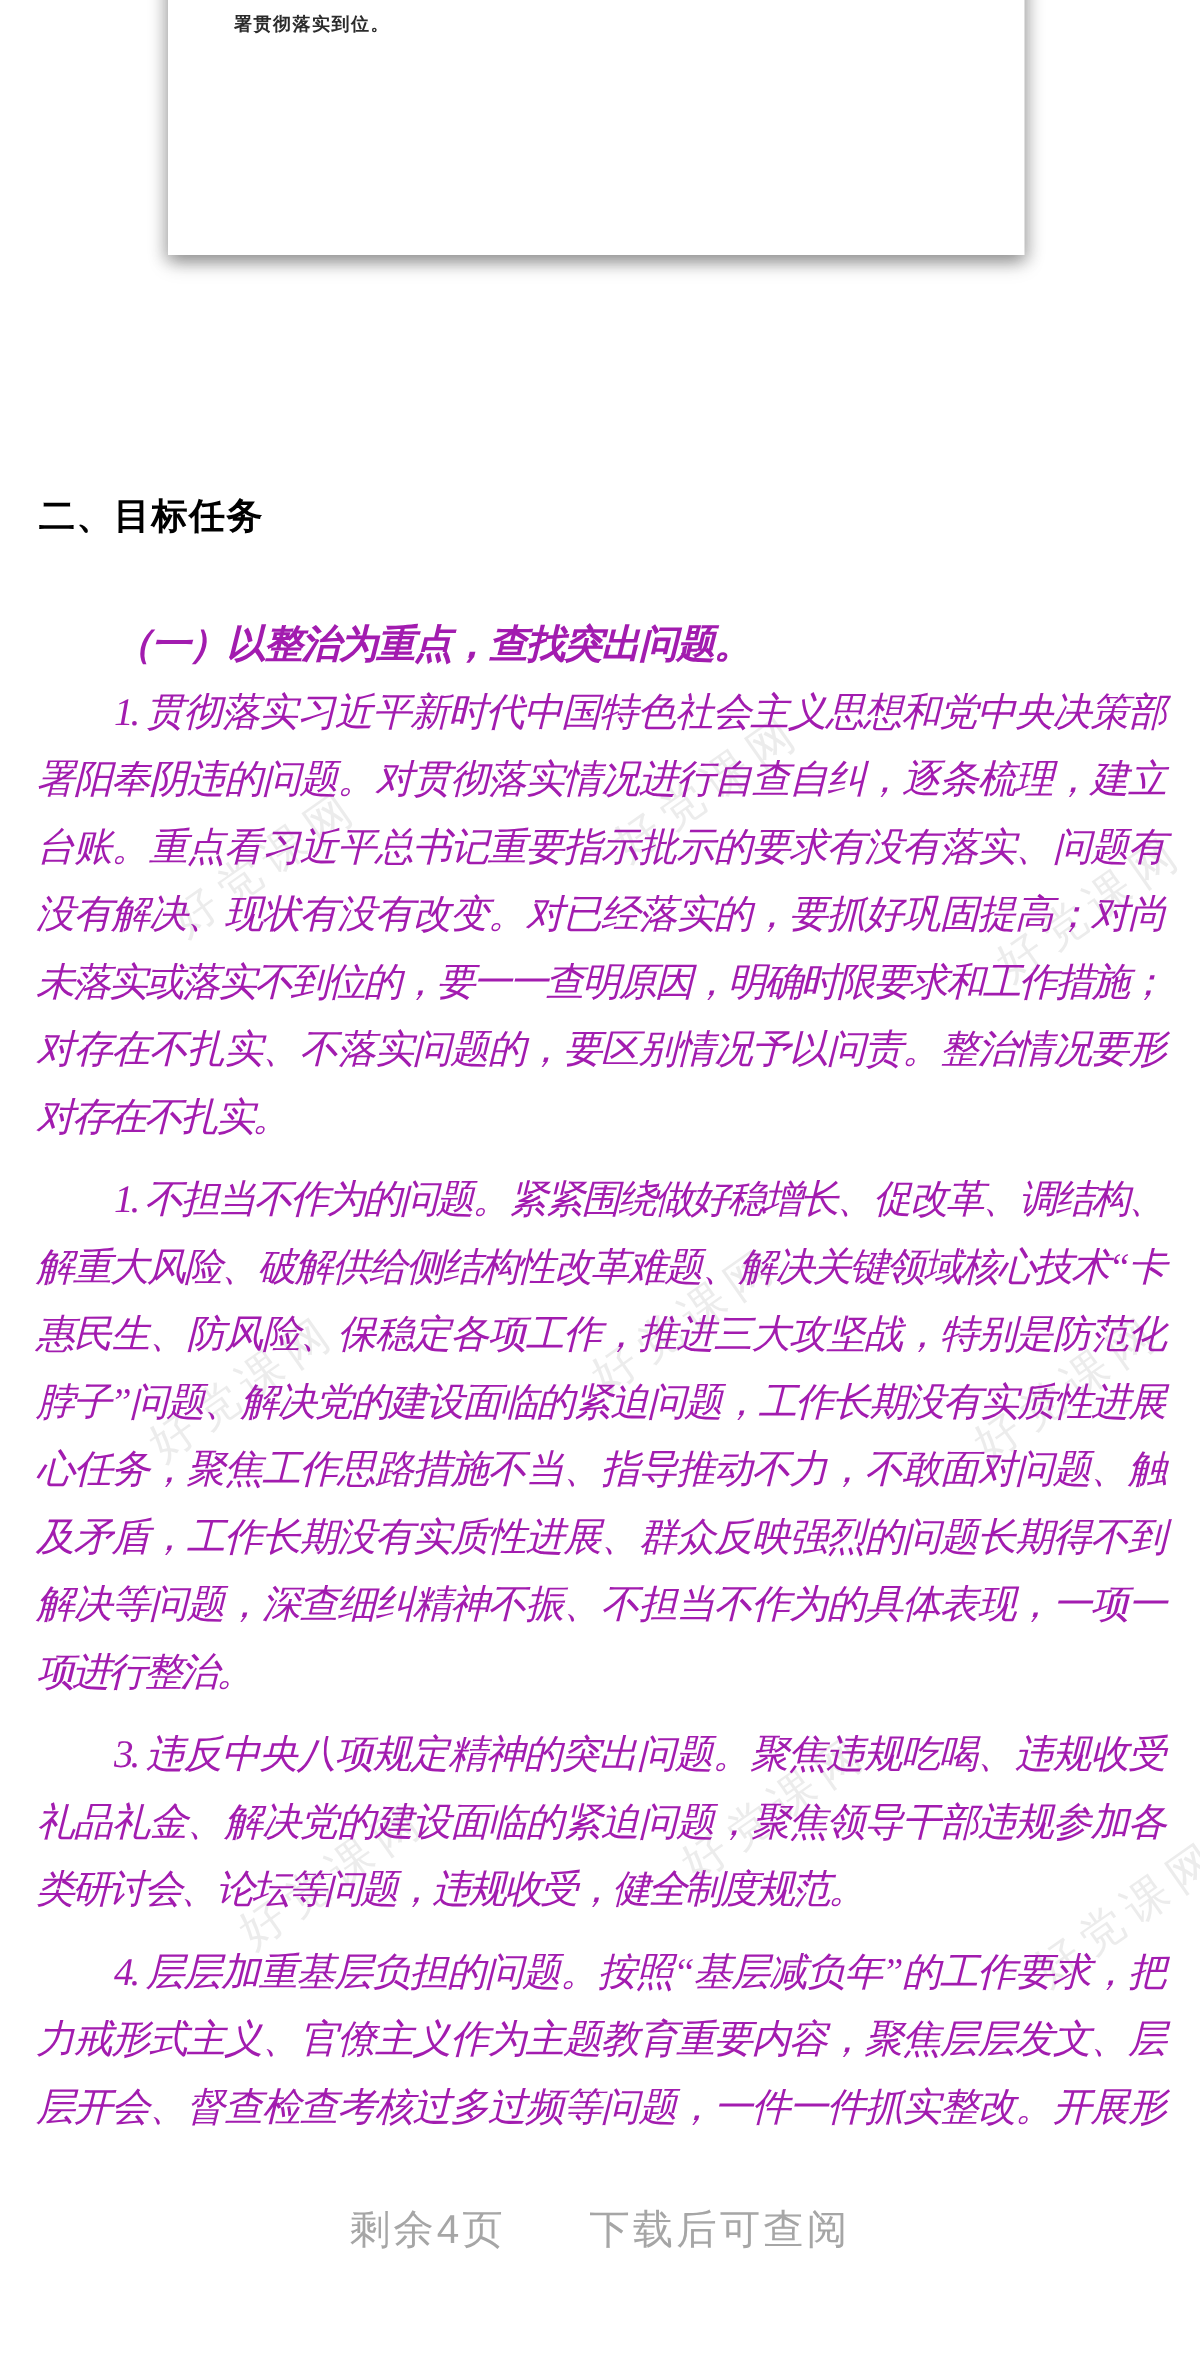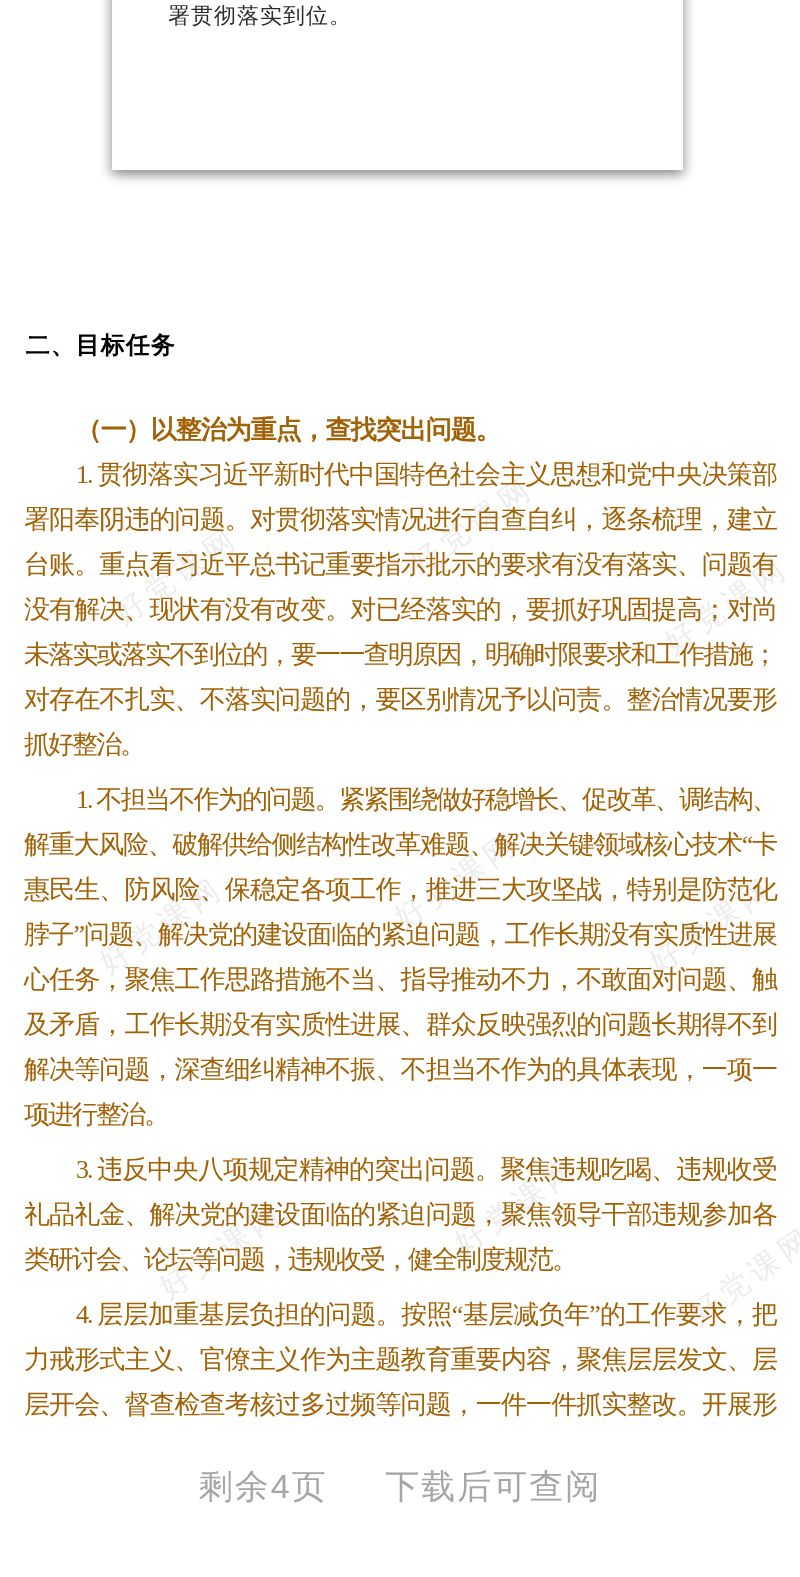--- a/index.html
+++ b/index.html
@@ -2,44 +2,44 @@
 <html><head>
 <meta charset="utf-8">
 <style>
   html,body{margin:0;padding:0;background:#ffffff;}
   #stage{position:relative;width:800px;height:1577px;background:#ffffff;overflow:hidden;
          font-family:"Liberation Sans",sans-serif;}
 
   
   .page-card{position:absolute;left:112px;top:-34px;width:571px;height:204px;background:#ffffff;
              box-shadow:0 5px 12px rgba(0,0,0,0.28), 4px 4px 9px rgba(0,0,0,0.12), -4px 4px 9px rgba(0,0,0,0.12);}
-  .frag-text{position:absolute;left:56px;top:38px;font-family:"Liberation Serif","DejaVu Serif",serif;
-             font-size:22px;line-height:24px;color:#2b2b2b;letter-spacing:1px;}
+  .frag-text{position:absolute;left:44px;top:38px;font-family:"Liberation Serif","DejaVu Serif",serif;
+             font-size:12px;line-height:24px;color:#2b2b2b;letter-spacing:1px;font-weight:bold;}
 
   
   .heading{position:absolute;left:26px;top:327px;font-weight:700;font-size:24px;line-height:36px;
            color:#000;font-family:"Liberation Sans","DejaVu Sans",sans-serif;letter-spacing:1px;}
 
   
   .doc-body{position:absolute;left:24px;top:407px;width:752px;}
-  .ln{height:45px;line-height:45px;font-size:26px;letter-spacing:-2px;color:#a16207;
-      font-family:"Liberation Serif","DejaVu Serif",serif;white-space:nowrap;}
+  .ln{height:45px;line-height:45px;font-size:26px;letter-spacing:-2px;color:#a21caf;
+      font-family:"Liberation Serif","DejaVu Serif",serif;white-space:nowrap;font-style:italic;}
   .j{text-align:justify;text-align-last:justify;white-space:normal;}
   .ind{padding-left:52px;}
   .pstart{margin-top:10px;}
   .sub{font-weight:600;letter-spacing:-1px;}
 
   
   .wm-layer{position:absolute;inset:0;pointer-events:none;}
   .wm{position:absolute;font-size:30px;letter-spacing:6px;color:rgba(125,125,125,0.15);
       transform:rotate(-35deg);font-family:"Liberation Sans",sans-serif;white-space:nowrap;}
 
   
   .footer{position:absolute;left:0;top:1464px;width:800px;text-align:center;color:#a6a6a6;
-          font-size:34px;line-height:44px;font-weight:500;letter-spacing:2px;
+          font-size:27px;line-height:44px;font-weight:500;letter-spacing:2px;
           font-family:"Liberation Sans","DejaVu Sans",sans-serif;}
   .footer .hint{margin-left:46px;}
 </style>
 </head>
 <body>
 
 <div id="stage">
 
   <div class="page-card">
 
@@ -61,21 +61,21 @@
   <div class="heading">二、目标任务</div>
 
   <div class="doc-body">
     <div class="ln ind sub">（一）以整治为重点，查找突出问题。</div>
     <div class="ln j ind">1. 贯彻落实习近平新时代中国特色社会主义思想和党中央决策部</div>
     <div class="ln j">署阳奉阴违的问题。对贯彻落实情况进行自查自纠，逐条梳理，建立</div>
     <div class="ln j">台账。重点看习近平总书记重要指示批示的要求有没有落实、问题有</div>
     <div class="ln j">没有解决、现状有没有改变。对已经落实的，要抓好巩固提高；对尚</div>
     <div class="ln j">未落实或落实不到位的，要一一查明原因，明确时限要求和工作措施；</div>
     <div class="ln j">对存在不扎实、不落实问题的，要区别情况予以问责。整治情况要形</div>
-    <div class="ln">抓好整治。</div>
+    <div class="ln">对存在不扎实。</div>
     <div class="ln j ind pstart">1. 不担当不作为的问题。紧紧围绕做好稳增长、促改革、调结构、</div>
     <div class="ln j">解重大风险、破解供给侧结构性改革难题、解决关键领域核心技术“卡</div>
     <div class="ln j">惠民生、防风险、保稳定各项工作，推进三大攻坚战，特别是防范化</div>
     <div class="ln j">脖子”问题、解决党的建设面临的紧迫问题，工作长期没有实质性进展</div>
     <div class="ln j">心任务，聚焦工作思路措施不当、指导推动不力，不敢面对问题、触</div>
     <div class="ln j">及矛盾，工作长期没有实质性进展、群众反映强烈的问题长期得不到</div>
     <div class="ln j">解决等问题，深查细纠精神不振、不担当不作为的具体表现，一项一</div>
     <div class="ln">项进行整治。</div>
     <div class="ln j ind pstart">3. 违反中央八项规定精神的突出问题。聚焦违规吃喝、违规收受</div>
     <div class="ln j">礼品礼金、解决党的建设面临的紧迫问题，聚焦领导干部违规参加各</div>

